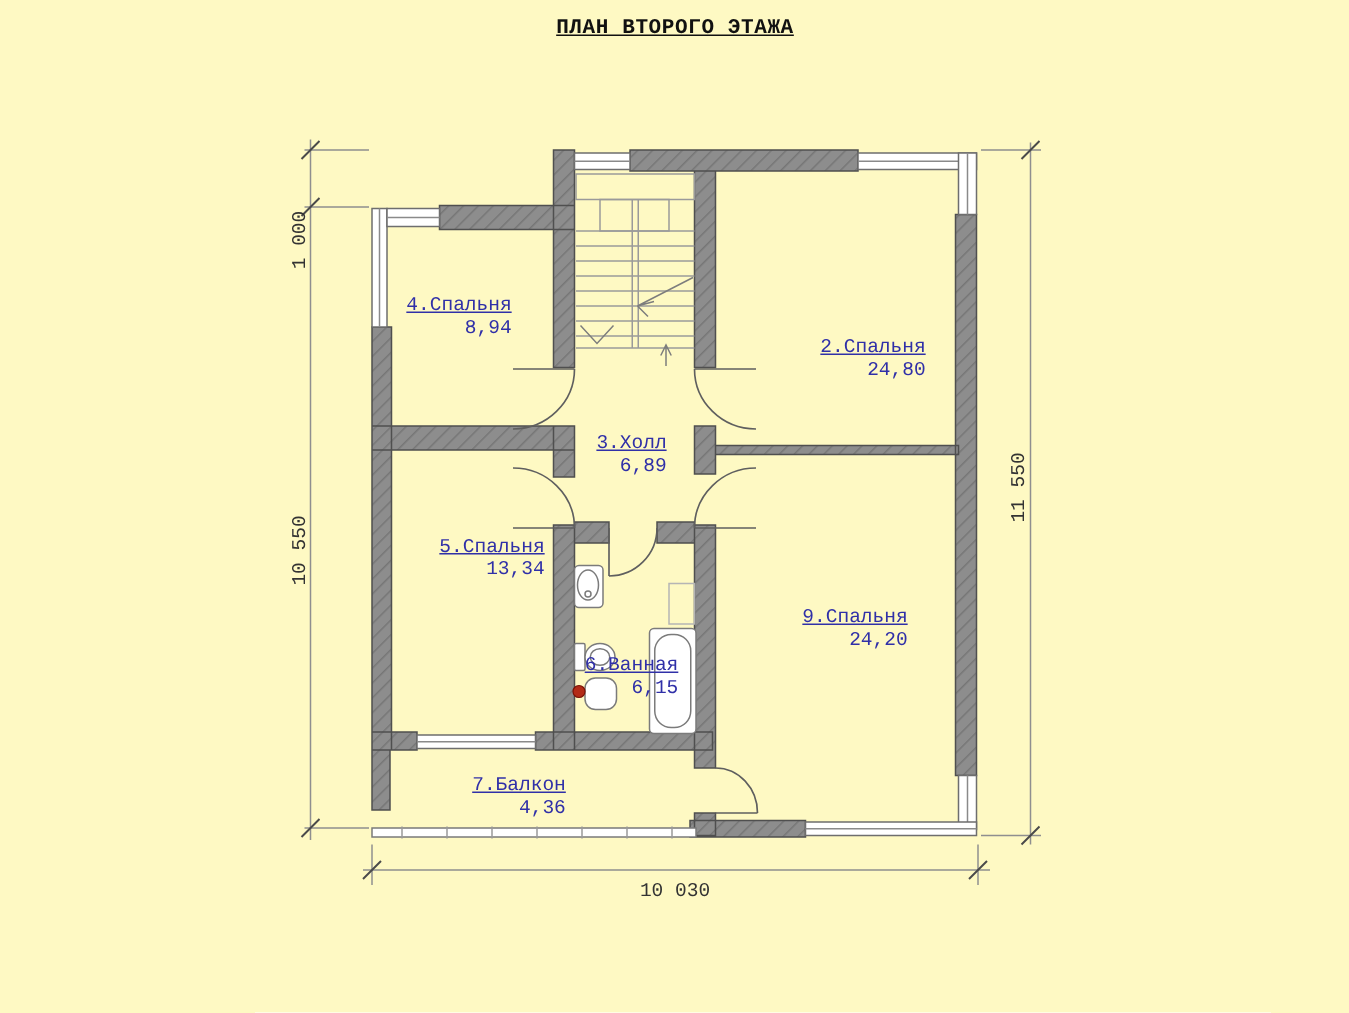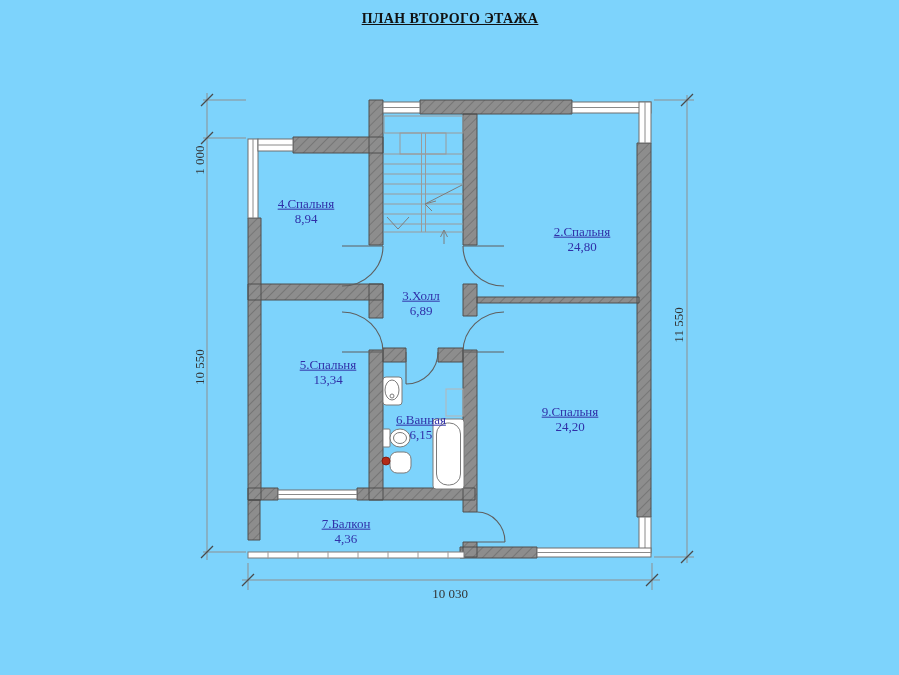--- a/index.html
+++ b/index.html
@@ -1,22 +1,22 @@
 <!DOCTYPE html>
 <html style="--label-blue: #3030a8; --wall-fill: #8d8d8d; --wall-hatch: #767676; --wall-edge: #4f4f4f; --fixture-red: #b32b17;"><head>
 <meta charset="utf-8">
 <style>
   html,body{margin:0;padding:0;background:#ffffff;}
-  #page{position:relative;width:899px;height:675px;background:#7dd3fc;overflow:hidden;
-        font-family:Liberation Serif, serif;}
+  #page{position:relative;width:899px;height:675px;background:#fef9c3;overflow:hidden;
+        font-family:Liberation Mono, monospace;}
   #plan-title{position:absolute;left:450px;top:11px;transform:translateX(-50%);
         font-size:14px;font-weight:bold;color:#111;text-decoration:underline;
         letter-spacing:.4px;white-space:nowrap;}
   #plan-svg{position:absolute;left:0;top:0;}
-  .room-label{position:absolute;transform:translate(-50%,-50%);text-align:center;
+  .room-label{position:absolute;transform:translate(-50%,-50%);text-align:right;
         color:var(--label-blue,#3030a8);font-size:13px;line-height:1.18;white-space:nowrap;}
   .room-label .rname{text-decoration:underline;text-underline-offset:1px;}
   .dim-label{position:absolute;transform:translate(-50%,-50%);font-size:13px;color:#333;
         white-space:nowrap;}
   .dim-label.vert{transform:translate(-50%,-50%) rotate(-90deg);}
   .wall{fill:url(#hatch);stroke:var(--wall-edge,#4f4f4f);stroke-width:1;}
   .win{fill:#fff;stroke:#6e6e6e;stroke-width:1;}
   .winline{stroke:#8a8a8a;stroke-width:1;fill:none;}
   .door{stroke:#5f5f5f;stroke-width:1.1;fill:none;}
   .stair{stroke:#9a9a9a;stroke-width:1;fill:none;}
@@ -142,21 +142,21 @@
     <div class="rarea">24,20</div>
   </div>
   <div class="room-label" style="left:306px;top:211px">
     <div class="rname">4.Спальня</div>
     <div class="rarea">8,94</div>
   </div>
   <div class="room-label" style="left:328px;top:372px">
     <div class="rname">5.Спальня</div>
     <div class="rarea">13,34</div>
   </div>
-  <div class="room-label" style="left:421px;top:427px">
+  <div class="room-label" style="left:421px;top:451px">
     <div class="rname">6.Ванная</div>
     <div class="rarea">6,15</div>
   </div>
   <div class="room-label" style="left:346px;top:531px">
     <div class="rname">7.Балкон</div>
     <div class="rarea">4,36</div>
   </div>
 
   <div class="dim-label vert" style="left:200px;top:160px">1 000</div>
   <div class="dim-label vert" style="left:200px;top:367px">10 550</div>

